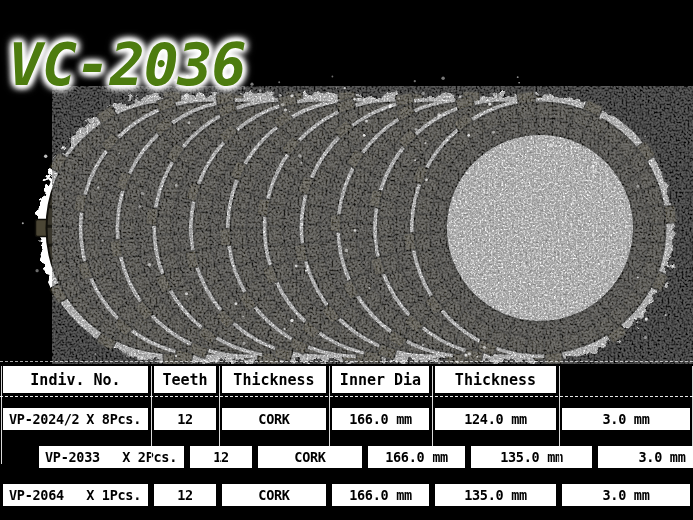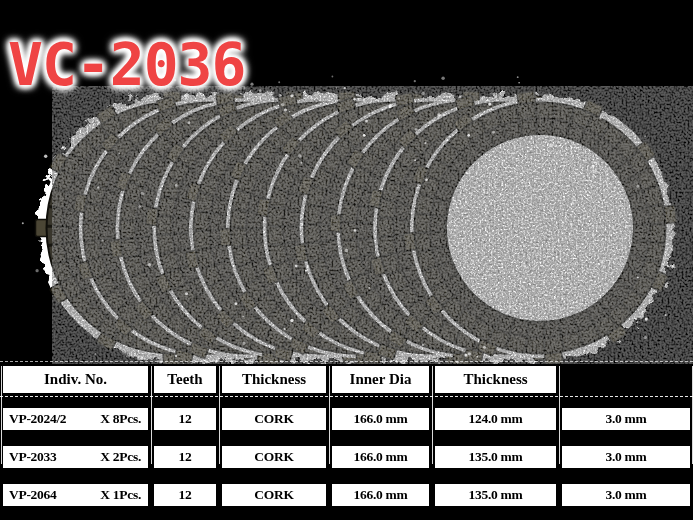--- a/index.html
+++ b/index.html
@@ -6,26 +6,27 @@
   .stage{
     position:relative;width:693px;height:520px;background:#000;overflow:hidden;
     font-family:"DejaVu Sans Mono","Liberation Mono",monospace;
   }
   
   .photo-svg{position:absolute;left:0;top:0;z-index:1;}
   
   .title{
     position:absolute;left:8px;top:36px;z-index:3;
     font-size:58px;font-weight:bold;letter-spacing:-1px;line-height:1;
-    color:#ef4444;white-space:nowrap;
+    color:#4d7c0f;white-space:nowrap;
     text-shadow:0 0 4px #fff,0 0 7px #fff,0 0 11px #fff,
                 2px 2px 7px #fff,-2px -2px 7px #fff,2px -2px 7px #fff,-2px 2px 7px #fff;
+    font-style:italic;
   }
   
-  .spec-table{position:absolute;left:0;top:364px;width:693px;z-index:3;background:#000;color:#000;font-family:Liberation Serif, serif;}
+  .spec-table{position:absolute;left:0;top:364px;width:693px;z-index:3;background:#000;color:#000;}
   .table-topline{position:absolute;left:0;top:-3px;width:693px;height:0;
     border-top:1px dashed rgba(255,255,255,0.65);}
   .trow{display:grid;}
   .thead .cell{height:27px;margin:2px 3px 0 3px;font-size:15px;font-weight:bold;}
   .tbody .cell{height:22px;margin:8px 3px;font-size:13.5px;font-weight:bold;letter-spacing:-0.3px;}
   .cell{background:#fff;display:flex;align-items:center;justify-content:center;overflow:hidden;}
   .cell.split{justify-content:space-between;padding:0 7px 0 6px;}
   .hsep{height:7px;display:flex;align-items:center;background:#000;}
   .hsep .thread{width:100%;height:0;border-top:1px dashed rgba(255,255,255,0.9);}
   .vthread{position:absolute;top:2px;width:1px;background:rgba(255,255,255,0.85);}
@@ -423,21 +424,21 @@
         <div class="cell split">
           <span>VP-2024/2</span>
           <span>X 8Pcs.</span>
         </div>
         <div class="cell">12</div>
         <div class="cell">CORK</div>
         <div class="cell">166.0 mm</div>
         <div class="cell">124.0 mm</div>
         <div class="cell">3.0 mm</div>
       </div>
-      <div class="trow" style="grid-template-columns: 151px 68px 110px 103px 127px 134px;">
+      <div class="trow" style="grid-template-columns: 151px 68px 110px 103px 127px 134px; padding-left: 36px;">
         <div class="cell split">
           <span>VP-2033</span>
           <span>X 2Pcs.</span>
         </div>
         <div class="cell">12</div>
         <div class="cell">CORK</div>
         <div class="cell">166.0 mm</div>
         <div class="cell">135.0 mm</div>
         <div class="cell">3.0 mm</div>
       </div>

